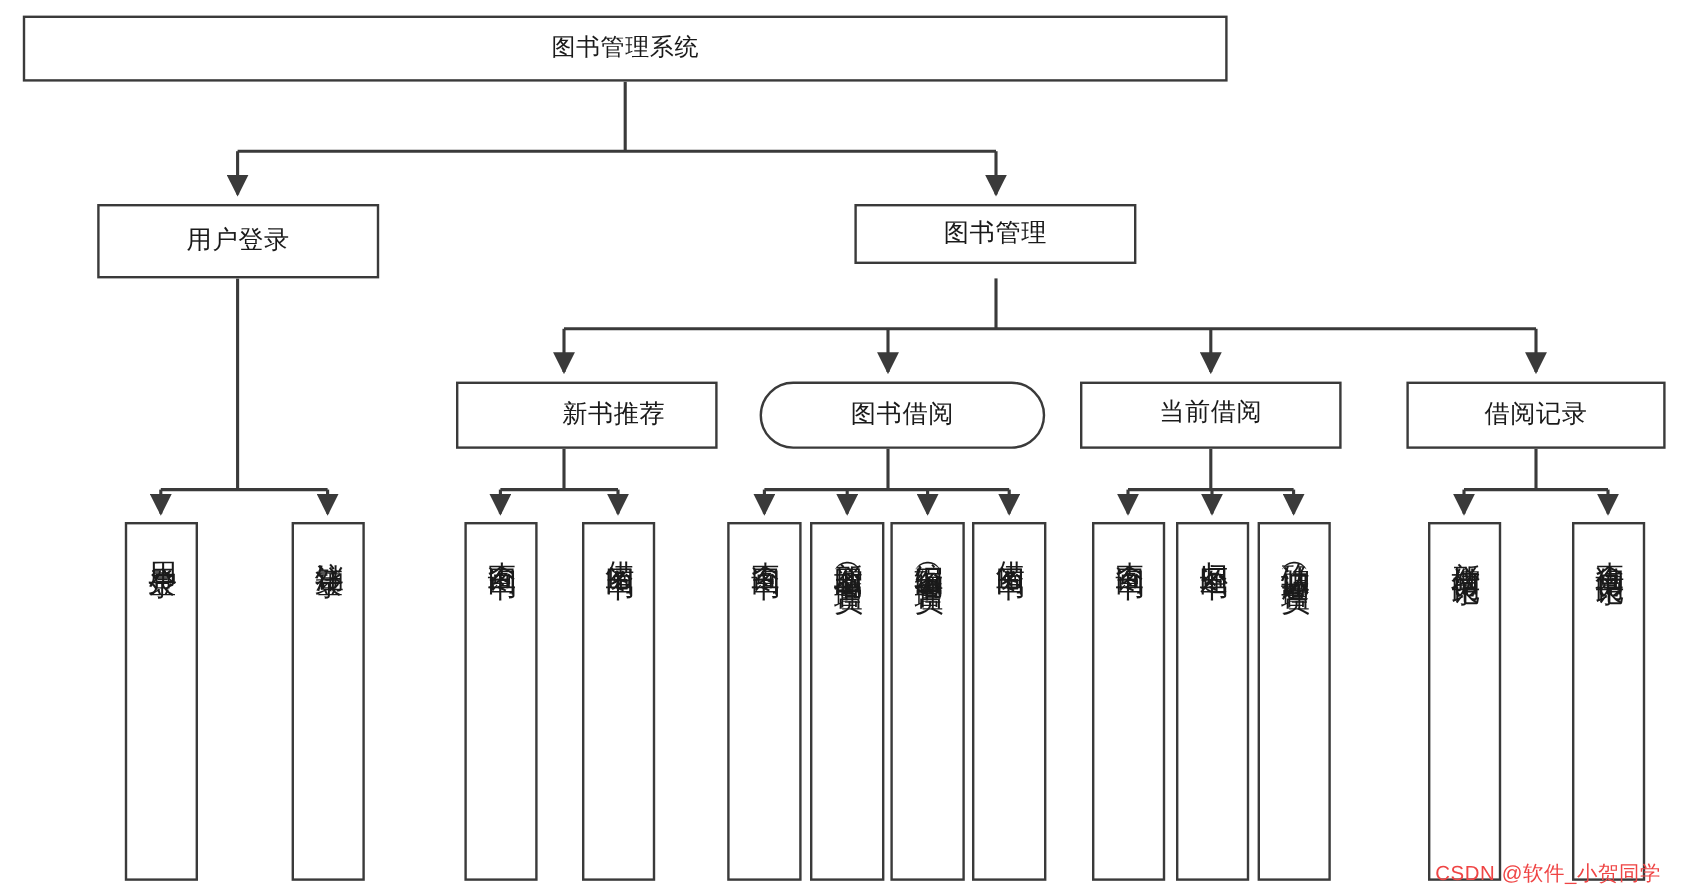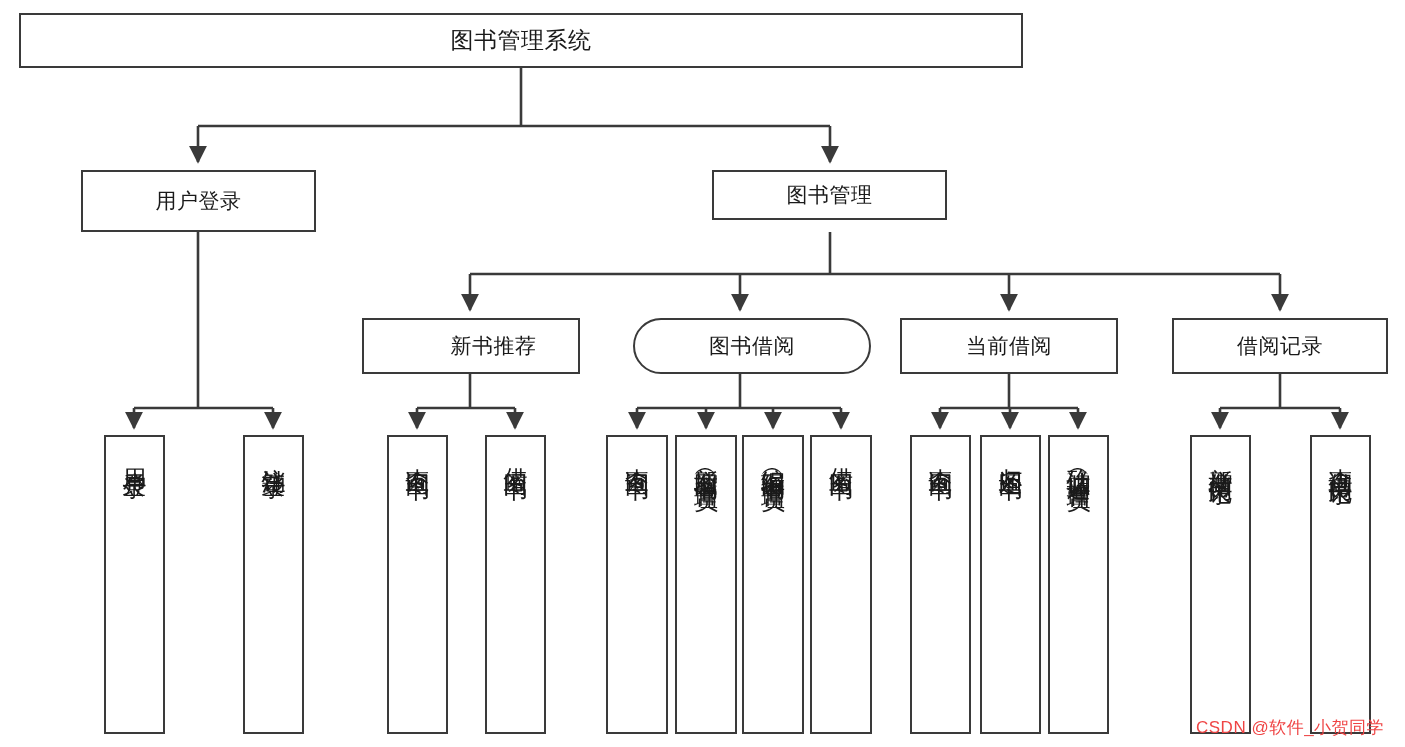--- a/index.html
+++ b/index.html
@@ -52,21 +52,21 @@
     padding-top: 12px;
   }
   .node.vertical .label {
     writing-mode: vertical-rl;
     text-orientation: upright;
     font-size: 24px;
     letter-spacing: 3px;
     line-height: 1.0;
   }
   .node.root .label {
-    font-size: 23px;
+    font-size: 20px;
   }
   .watermark {
     position: absolute;
     color: #ef4444;
     font-size: 17px;
     letter-spacing: 0.5px;
     white-space: nowrap;
     z-index: 5;
     font-family: "Liberation Sans", "DejaVu Sans", sans-serif;
   }
@@ -130,27 +130,27 @@
     <span class="label">图书管理系统</span>
   </div>
 
   <div class="node horizontal" style="left: 81px; top: 170px; width: 235px; height: 62px;">
     <span class="label">用户登录</span>
   </div>
   <div class="node horizontal" style="left: 712px; top: 170px; width: 235px; height: 50px;">
     <span class="label">图书管理</span>
   </div>
 
-  <div class="node horizontal" style="left: 362px; top: 318px; width: 218px; height: 56px; padding-left: 45px;">
+  <div class="node horizontal" style="left: 380px; top: 318px; width: 218px; height: 56px; padding-left: 45px;">
     <span class="label">新书推荐</span>
   </div>
   <div class="node horizontal" style="left: 633px; top: 318px; width: 238px; height: 56px; border-radius: 28px;">
     <span class="label">图书借阅</span>
   </div>
-  <div class="node horizontal" style="left: 900px; top: 318px; width: 218px; height: 56px;">
+  <div class="node horizontal" style="left: 900px; top: 318px; width: 218px; height: 56px; font-family: Liberation Mono, monospace;">
     <span class="label">当前借阅</span>
   </div>
   <div class="node horizontal" style="left: 1172px; top: 318px; width: 216px; height: 56px; align-items: center;">
     <span class="label">借阅记录</span>
   </div>
 
   <div class="node vertical" style="left: 104px; top: 435px; width: 61px; height: 299px;">
     <span class="label">用户登录</span>
   </div>
   <div class="node vertical" style="left: 243px; top: 435px; width: 61px; height: 299px;">

